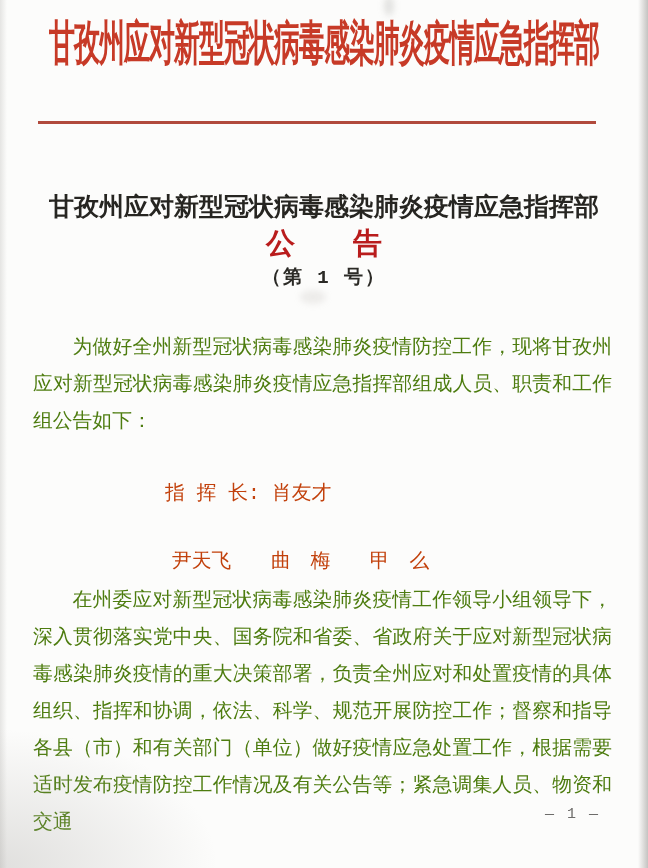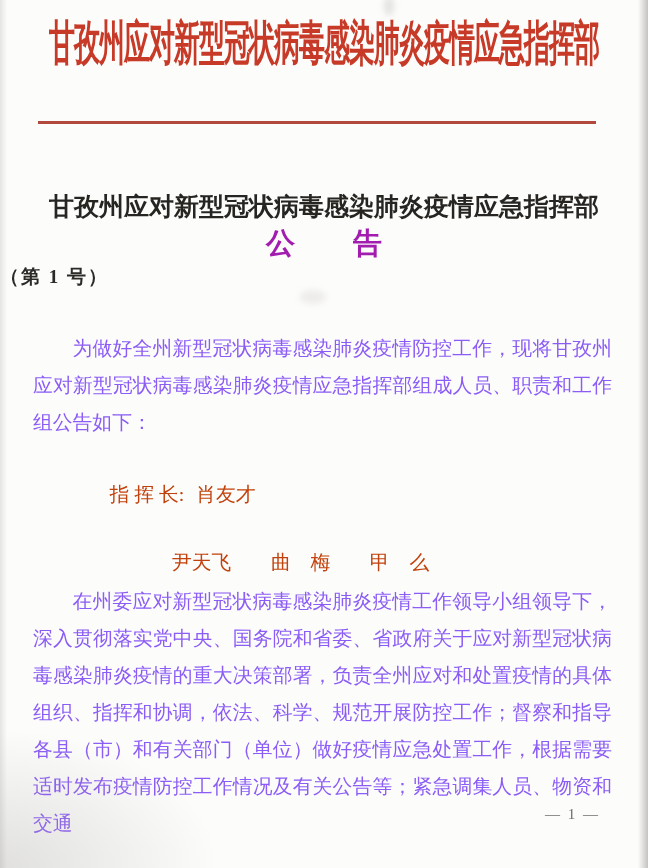--- a/index.html
+++ b/index.html
@@ -2,21 +2,21 @@
 <html><head>
 <meta charset="utf-8">
 <style>
   html, body { margin: 0; padding: 0; background: #ffffff; }
   .page {
     position: relative;
     width: 648px;
     height: 868px;
     background: #fcfcfb;
     overflow: hidden;
-    font-family: Liberation Serif, serif;
+    font-family: Liberation Mono, monospace;
     color: #32312e;
   }
   
   .edge-right {
     position: absolute; top: 0; right: 0; bottom: 0; width: 10px;
     background: linear-gradient(to right, rgba(160,158,155,0), rgba(150,148,145,0.55));
     pointer-events: none;
   }
   .edge-left {
     position: absolute; top: 0; left: 0; bottom: 0; width: 7px;
@@ -56,40 +56,40 @@
   }
   .title {
     position: absolute; top: 190px; left: 0; right: 0;
     text-align: center;
     font-size: 25px; font-weight: bold; color: #262521;
     white-space: nowrap;
   }
   .subtitle {
     position: absolute; top: 224px; left: 0; right: 0;
     text-align: center;
-    font-size: 29px; font-weight: bold; color: #a21caf;
+    font-size: 29px; font-weight: bold; color: #b91c1c;
     white-space: pre;
   }
   .docno {
     position: absolute; top: 264px; left: 0; right: 0;
-    text-align: left;
+    text-align: center;
     font-size: 19px; font-weight: bold; color: #2b2a26;
     letter-spacing: 2px;
     white-space: pre;
   }
   .content {
     position: absolute; top: 330px; left: 33px; right: 36px;
     font-size: 19.8px;
   }
   .content p {
     margin: 0;
     line-height: 37px;
     text-align: justify;
     text-indent: 2em;
-    color: #8b5cf6;
+    color: #4d7c0f;
   }
   .commanders {
     padding-left: 37px;
     line-height: 34px;
     color: #c2410c;
     margin: 2px 0 4px 0;
   }
   .cmd-line { white-space: pre; }
   .cmd-name { margin-left: 12px; }
   .cmd-row2 { padding-left: 102px; white-space: pre; }

